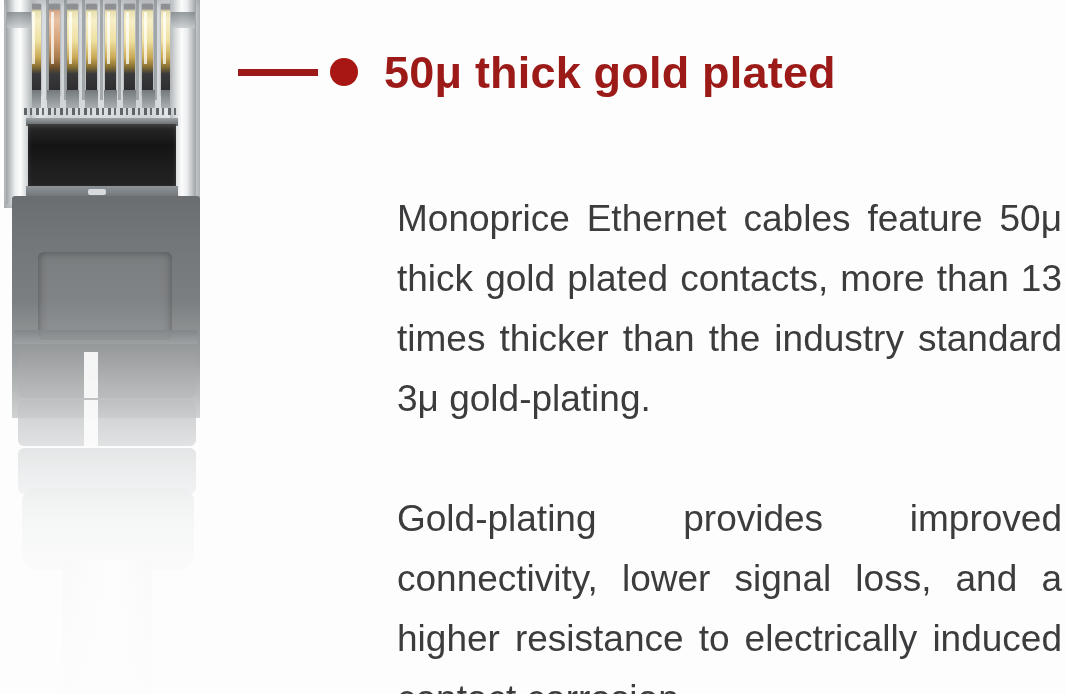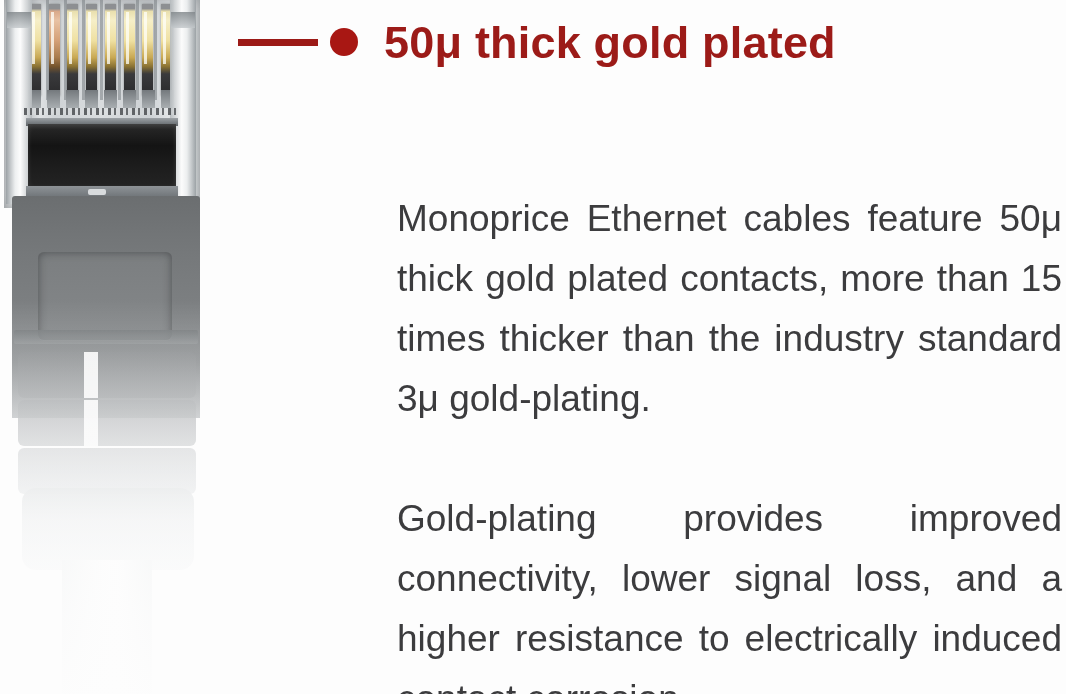--- a/index.html
+++ b/index.html
@@ -273,21 +273,21 @@
     position: absolute;
     left: 238px;
     top: 0;
     width: 828px;
     height: 694px;
   }
 
   #headline-row {
     position: absolute;
     left: 0;
-    top: 14px;
+    top: 44px;
     height: 56px;
     display: flex;
     align-items: center;
     justify-content: flex-end;
   }
   #leader-line {
     width: 80px;
     height: 7px;
     background: #9c1a17;
     margin-right: 12px;
@@ -381,18 +381,18 @@
   </div>
 
   <div id="content">
 
     <div id="headline-row">
       <div id="leader-line"></div>
       <div id="leader-dot"></div>
       <div id="headline-text">50μ thick gold plated</div>
     </div>
 
-    <p class="body-para p1">Monoprice Ethernet cables feature 50μ thick gold plated contacts, more than 15 times thicker than the industry standard 3μ gold-plating.</p>
+    <p class="body-para p1">Monoprice Ethernet cables feature 50μ thick gold plated contacts, more than 13 times thicker than the industry standard 3μ gold-plating.</p>
 
     <p class="body-para p2">Gold-plating provides improved connectivity, lower signal loss, and a higher resistance to electrically induced contact corrosion.</p>
   </div>
 
 </div>
 
 </body></html>

